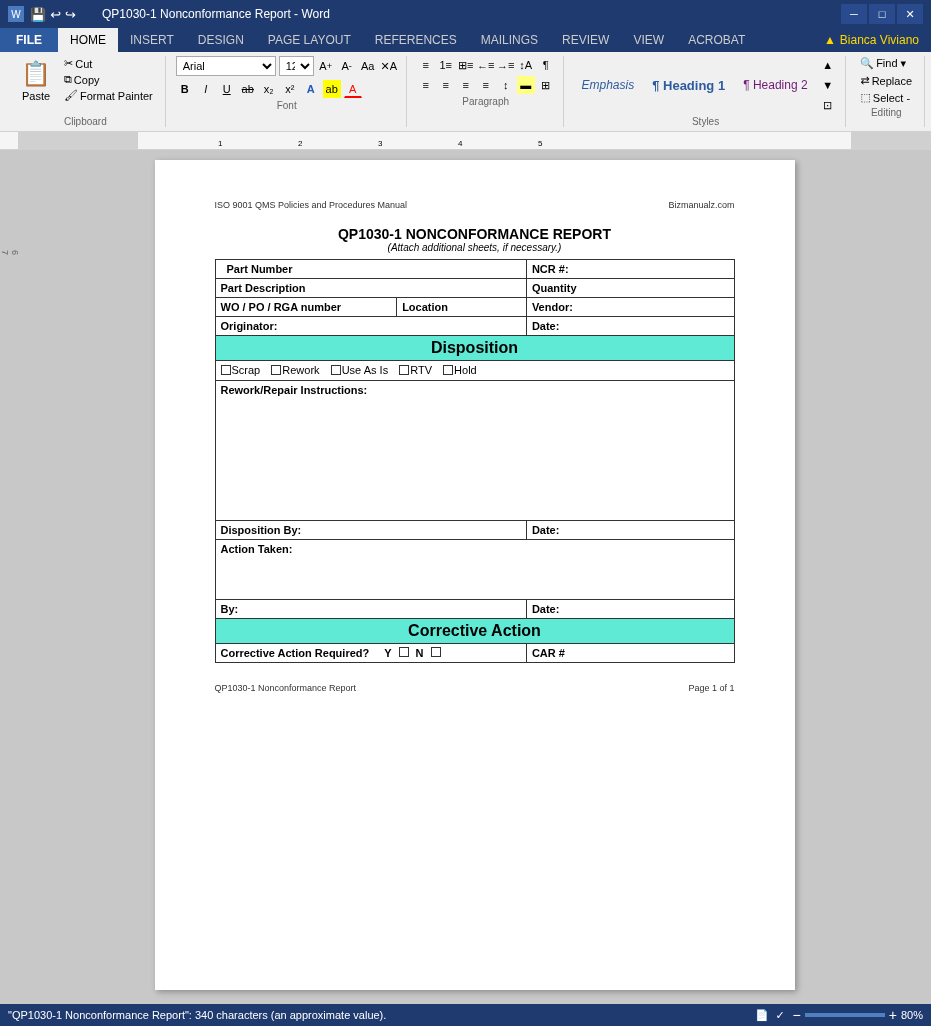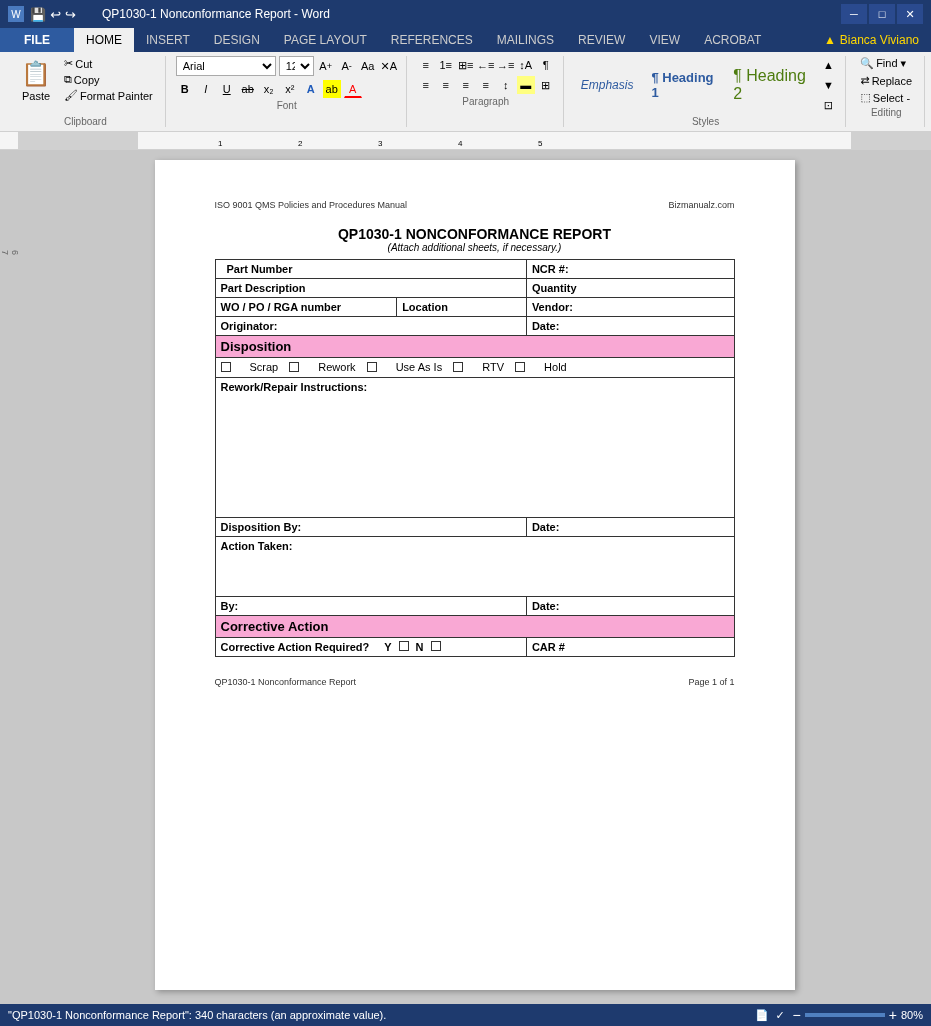--- a/index.html
+++ b/index.html
@@ -19,21 +19,21 @@
     .title-bar-left { display: flex; align-items: center; gap: 6px; }
     .title-bar-icons { display: flex; gap: 4px; }
     .win-icon { width: 16px; height: 16px; background: #4a7abf; display: inline-flex; align-items: center; justify-content: center; font-size: 10px; }
     .title-bar-controls { display: flex; gap: 2px; }
     .ctrl-btn { width: 26px; height: 20px; background: #2a4a8e; color: white; border: none; cursor: pointer; font-size: 11px; display: flex; align-items: center; justify-content: center; }
 
     
     .ribbon { background: #f0f0f0; border-bottom: 1px solid #d0d0d0; }
     .ribbon-tab { padding: 5px 12px; font-size: 12px; color: #ccc; cursor: pointer; display: flex; align-items: center; }
     .ribbon-tab.active { background: #f0f0f0; color: #000; font-weight: normal; }
-    .ribbon-tab.file-tab { background: #2e5ba0; color: white; font-weight: bold; padding: 5px 24px; }
+    .ribbon-tab.file-tab { background: #2e5ba0; color: white; font-weight: bold; padding: 5px 16px; }
     .ribbon-content { display: flex; padding: 4px 6px; gap: 2px; align-items: stretch; background: #f0f0f0; }
     .ribbon-group { display: flex; flex-direction: column; align-items: center; padding: 0 8px; border-right: 1px solid #d0d0d0; min-width: 50px; }
     .ribbon-group-content { display: flex; align-items: flex-start; gap: 2px; flex: 1; }
     .ribbon-group-label { font-size: 10px; color: #666; margin-top: 2px; text-align: center; width: 100%; }
     .ribbon-large-btn { display: flex; flex-direction: column; align-items: center; padding: 2px 6px; cursor: pointer; min-width: 40px; }
     .ribbon-large-icon { width: 32px; height: 32px; display: flex; align-items: center; justify-content: center; }
     .ribbon-small-btn { padding: 1px 4px; cursor: pointer; font-size: 11px; display: flex; align-items: center; gap: 2px; white-space: nowrap; }
 
     
     .font-group-content { display: flex; flex-direction: column; gap: 4px; }
@@ -66,25 +66,25 @@
     .doc-page { background: white; width: 640px; min-height: 830px; box-shadow: 2px 2px 6px rgba(0,0,0,0.3); padding: 40px 60px; position: relative; }
     .doc-header { display: flex; justify-content: space-between; font-size: 9px; color: #333; margin-bottom: 16px; }
     .doc-title { text-align: center; margin-bottom: 6px; }
     .doc-title h1 { font-size: 14px; font-weight: bold; font-family: Arial, sans-serif; }
     .doc-title p { font-size: 10px; font-style: italic; }
 
     
     .form-table { width: 100%; border-collapse: collapse; font-size: 11px; }
     .form-table td, .form-table th { border: 1px solid #333; padding: 3px 5px; }
     .form-table .label-cell { font-weight: bold; }
-    .section-header { background: #f9a8d4; font-weight: bold; font-size: 13px; padding: 4px; }
+    .section-header { background: #5eead4; text-align: center; font-weight: bold; font-size: 16px; padding: 4px; }
     .tall-cell { height: 80px; vertical-align: top; }
     .very-tall-cell { height: 140px; vertical-align: top; }
     .medium-tall-cell { height: 60px; vertical-align: top; }
-    .checkbox-item { display: inline-flex; align-items: center; gap: 19px; margin-right: 8px; }
+    .checkbox-item { display: inline-flex; align-items: center; gap: 1px; margin-right: 8px; }
     .checkbox-box { width: 10px; height: 10px; border: 1px solid #333; display: inline-block; }
 
     
     .status-bar { background: #1e3a6e; color: white; height: 22px; display: flex; align-items: center; justify-content: space-between; padding: 0 8px; font-size: 11px; position: fixed; bottom: 0; width: 100%; }
     .status-left { display: flex; align-items: center; gap: 12px; }
     .status-right { display: flex; align-items: center; gap: 8px; }
     .zoom-control { display: flex; align-items: center; gap: 4px; font-size: 11px; }
     .zoom-slider { width: 80px; height: 4px; background: #5080c0; }
 
     
@@ -207,21 +207,21 @@
           <button class="small-icon-btn">⊞</button>
         </div>
       </div>
       <div class="ribbon-group-label">Paragraph</div>
     </div>
 
     <div class="ribbon-group" style="flex:1;">
       <div class="styles-content" style="flex:1;align-items:center;">
         <div class="style-item" style="font-style:italic;color:#2e5ba0;">Emphasis</div>
         <div class="style-item" style="font-size:13px;color:#2e5ba0;font-weight:bold;">¶ Heading 1</div>
-        <div class="style-item" style="font-size:16px;color:#4d7c0f;">¶ Heading 2</div>
+        <div class="style-item" style="font-size:12px;color:#701a75;">¶ Heading 2</div>
         <div style="display:flex;flex-direction:column;gap:2px;">
           <button class="small-icon-btn">▲</button>
           <button class="small-icon-btn">▼</button>
           <button class="small-icon-btn">⊡</button>
         </div>
       </div>
       <div class="ribbon-group-label">Styles</div>
     </div>
 
     <div class="ribbon-group">

